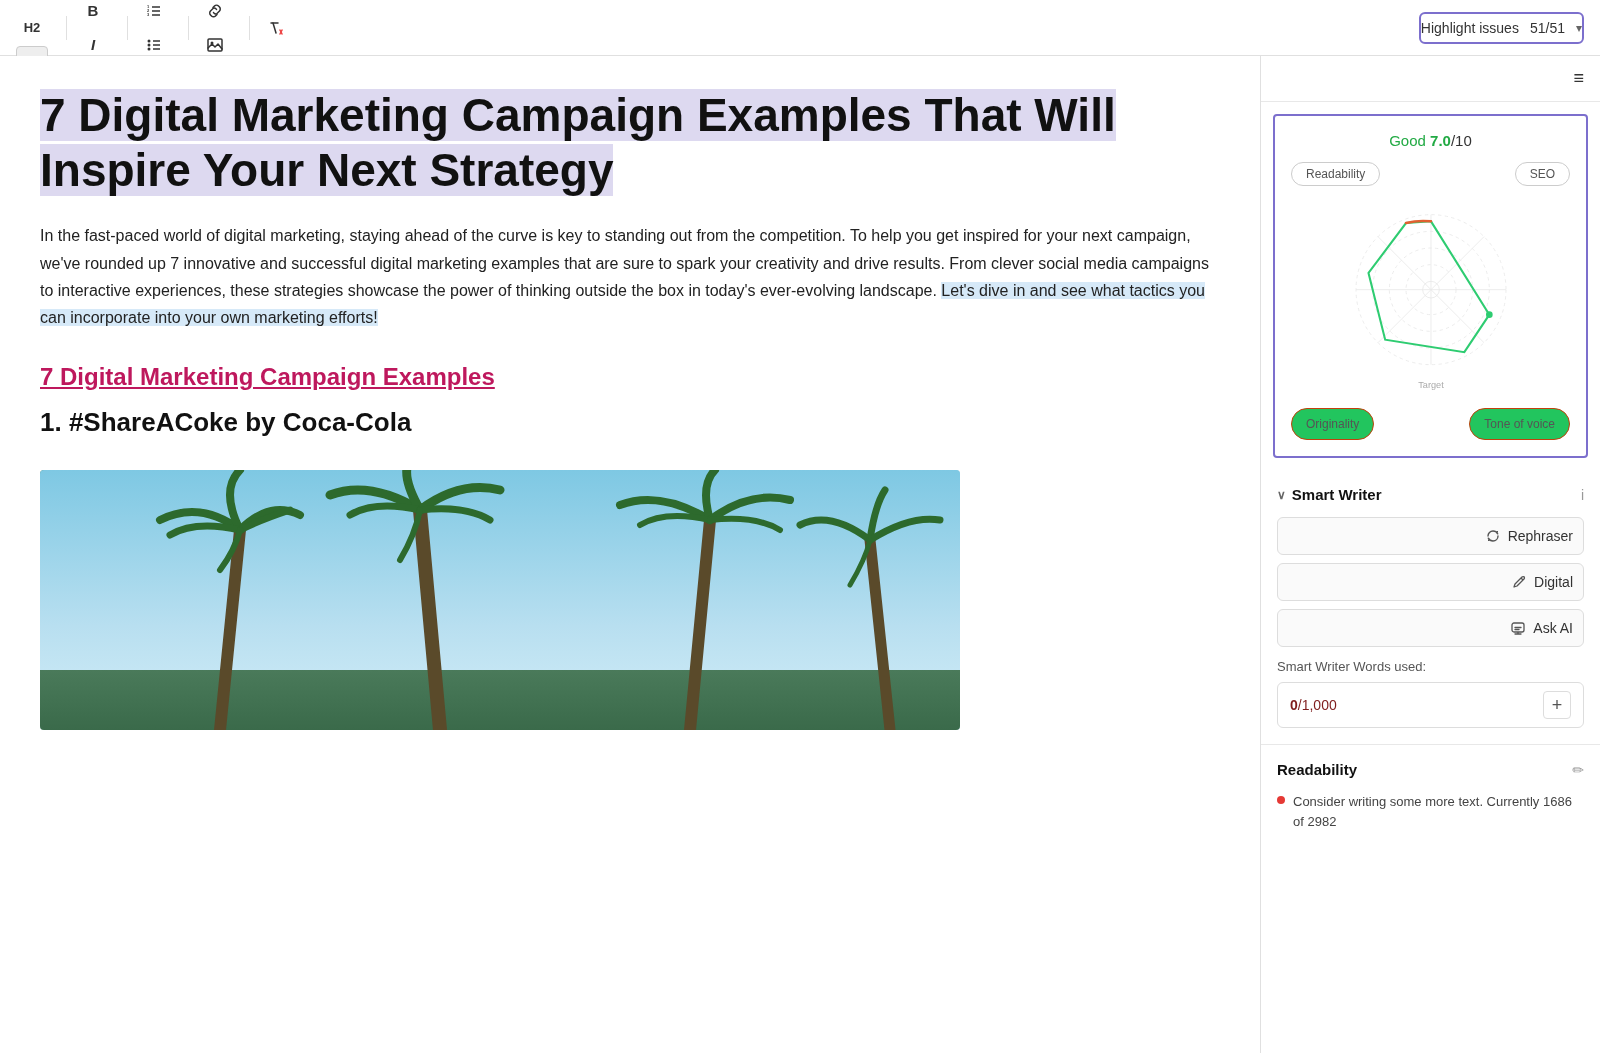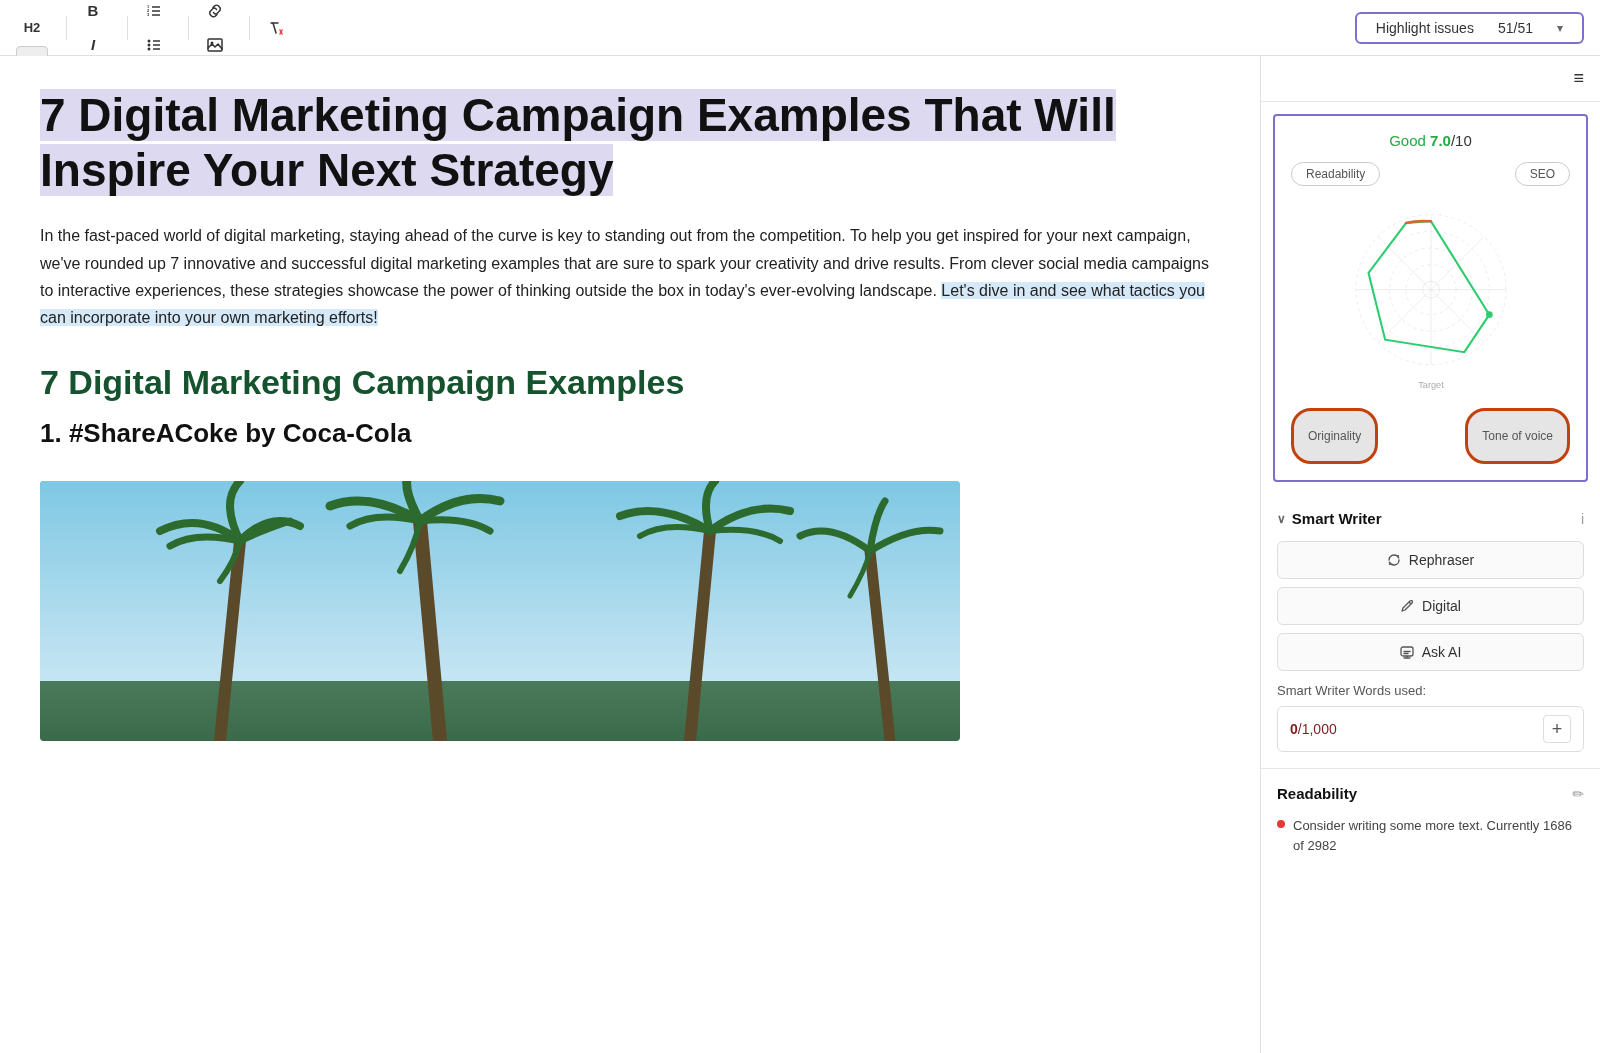--- a/index.html
+++ b/index.html
@@ -51,24 +51,24 @@
     .toolbar-separator {
       width: 1px;
       height: 24px;
       background: #e0e0e0;
       margin: 0 6px;
     }
     .toolbar-spacer { flex: 1; }
     .highlight-dropdown {
       display: flex;
       align-items: center;
-      gap: 24px;
+      gap: 11px;
       border: 2px solid #7c6fcd;
       border-radius: 6px;
-      padding: 6px 19px;
+      padding: 6px 0;
       cursor: pointer;
       font-size: 14px;
       color: #333;
       background: #fff;
     }
     .highlight-dropdown .count {
       color: #333;
       font-weight: 500;
     }
     .highlight-dropdown .chevron {
@@ -99,24 +99,25 @@
       line-height: 1.7;
       color: #222;
       margin-bottom: 32px;
     }
 
     .intro-highlighted {
       background: #d6e9f8;
     }
 
     .article-h2 {
-      font-size: 34px;
+      font-size: 24px;
       font-weight: 800;
-      color: #14532d;
+      color: #be185d;
       margin-bottom: 16px;
+      text-decoration: underline;
     }
 
     .article-h3 {
       font-size: 26px;
       font-weight: 700;
       color: #111;
       margin-bottom: 32px;
     }
 
     .article-image {
@@ -213,27 +214,27 @@
       width: 200px;
       height: 200px;
     }
 
     .score-bottom-tabs {
       display: flex;
       justify-content: space-between;
       margin-top: 10px;
     }
     .score-bottom-tab {
-      border: 3px solid #c2410c;
+      border: 1px solid #c2410c;
       border-radius: 20px;
-      padding: 18px 14px;
+      padding: 8px 14px;
       font-size: 12px;
       color: #555;
       cursor: pointer;
-      background: #e5e5e5;
+      background: #22c55e;
     }
 
     
     .sidebar-section {
       padding: 16px;
       border-bottom: 1px solid #e8e8e8;
     }
 
     .section-header {
       display: flex;
@@ -255,21 +256,21 @@
     }
     .section-info {
       font-size: 14px;
       color: #999;
       cursor: pointer;
     }
 
     .smart-btn {
       display: flex;
       align-items: center;
-      justify-content: center;
+      justify-content: flex-end;
       gap: 8px;
       width: 100%;
       padding: 10px;
       border: 1px solid #ddd;
       border-radius: 6px;
       background: #fafafa;
       font-size: 14px;
       color: #333;
       cursor: pointer;
       margin-bottom: 8px;

